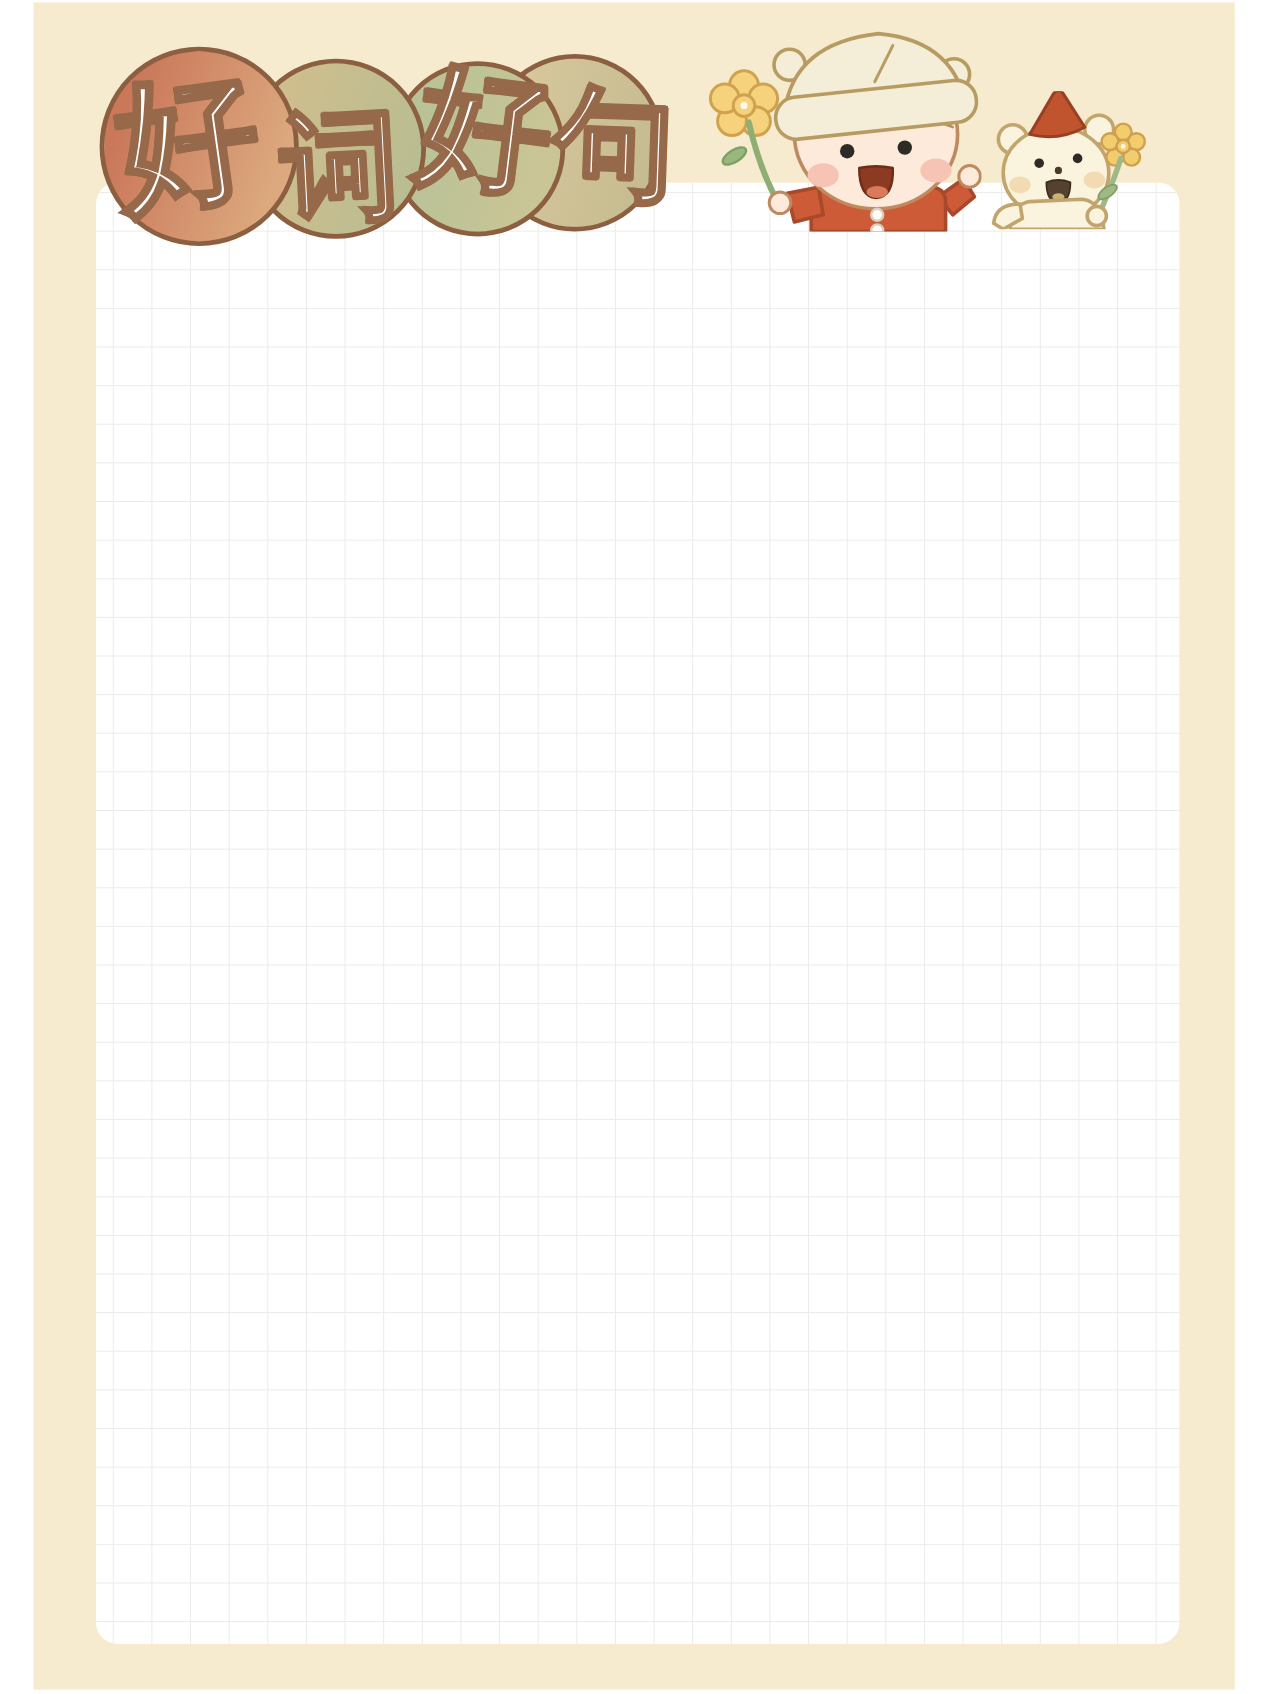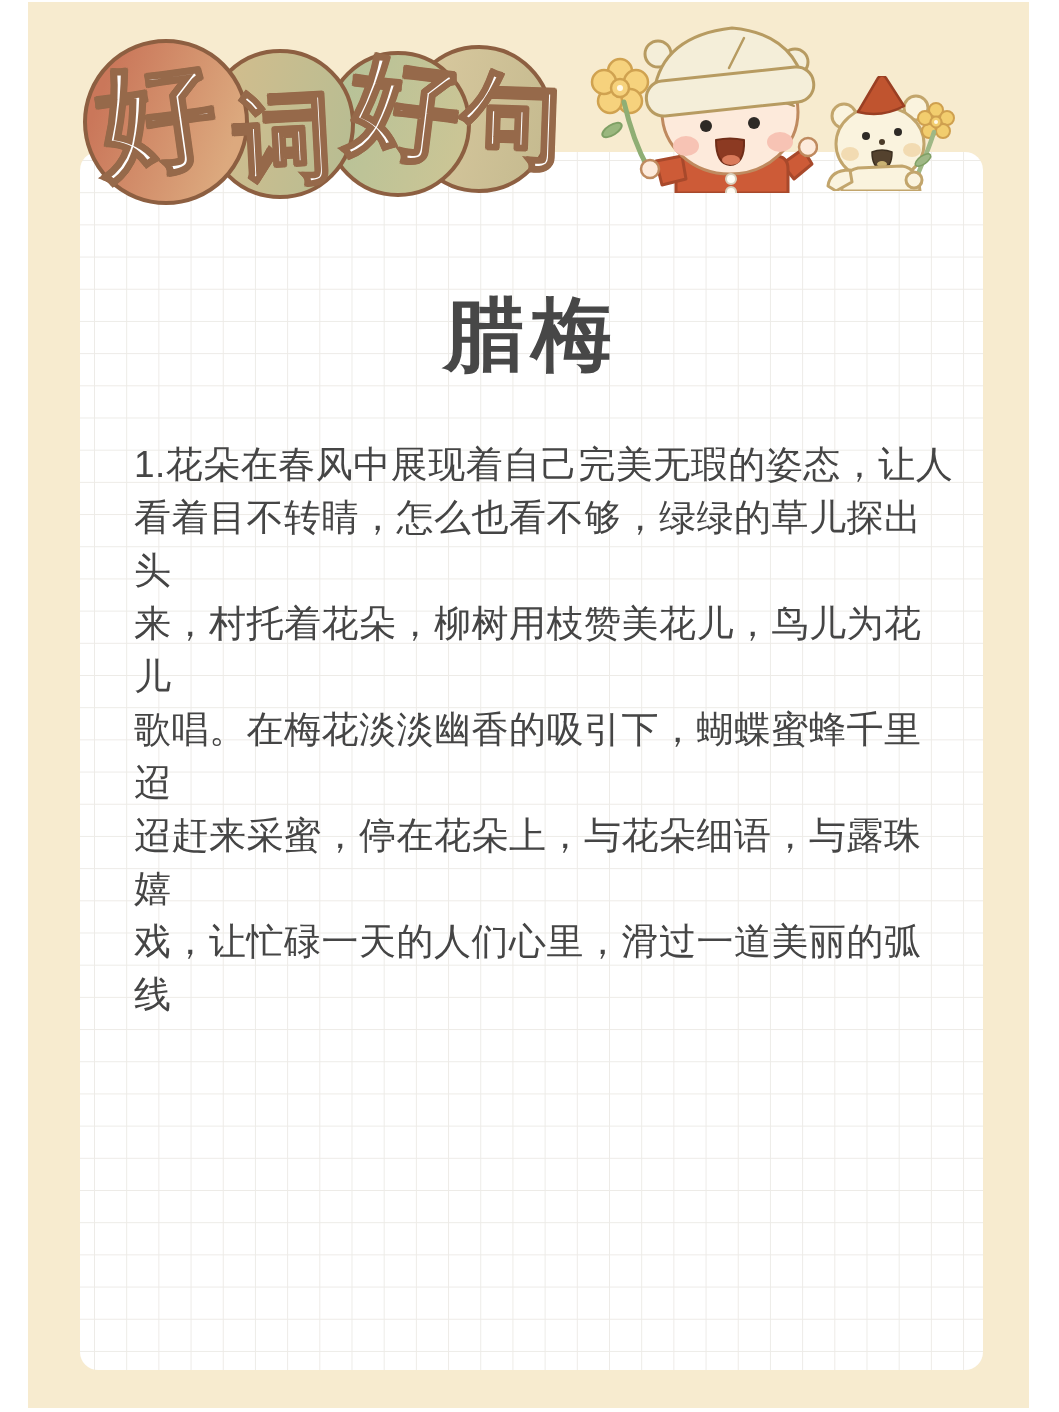--- a/index.html
+++ b/index.html
@@ -128,25 +128,18 @@
       <circle cx="116" cy="46" r="2" fill="#fff8e8"></circle>
       <path d="M114,56 C108,76 100,92 94,108" fill="none" stroke="#9fb886" stroke-width="4.5"></path>
       <ellipse cx="103" cy="84" rx="9" ry="4" fill="#9fb886" stroke="#7fa065" stroke-width="1.5" transform="rotate(-35 103 84)"></ellipse>
 
       <path d="M22,115 Q20,96 38,92 L82,90 Q98,92 100,115 Z" fill="#faf3de" stroke="#c2a56c" stroke-width="3"></path>
       <path d="M30,94 Q10,94 8,110 L16,115 L32,106 Z" fill="#faf3de" stroke="#c2a56c" stroke-width="3"></path>
       <circle cx="94" cy="104" r="8" fill="#faf3de" stroke="#c2a56c" stroke-width="3"></circle>
     </g>
   </svg>
 
-  <h1 class="title">腊梅</h1>
 
   <div class="content">
-    <p class="para">1.花朵在春风中展现着自己完美无瑕的姿态，让人
-看着目不转睛，怎么也看不够，绿绿的草儿探出头
-来，村托着花朵，柳树用枝赞美花儿，鸟儿为花儿
-歌唱。在梅花淡淡幽香的吸引下，蝴蝶蜜蜂千里迢
-迢赶来采蜜，停在花朵上，与花朵细语，与露珠嬉
-戏，让忙碌一天的人们心里，滑过一道美丽的弧线</p>
 
   </div>
 
 </div>
 
 </body></html>

